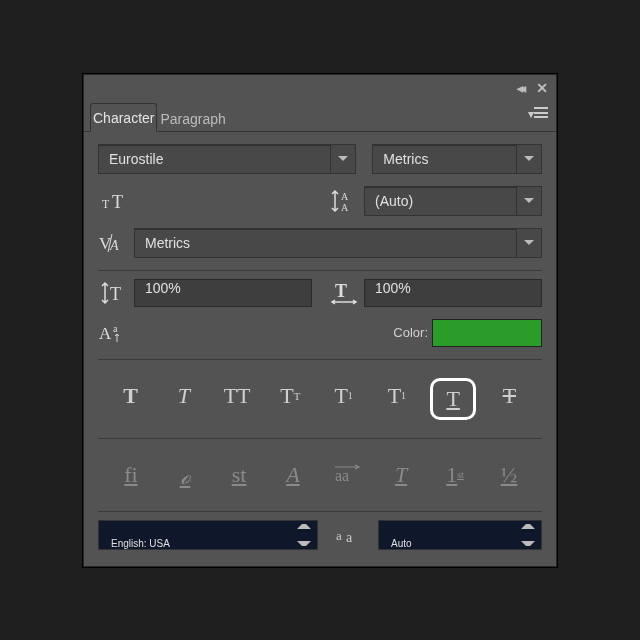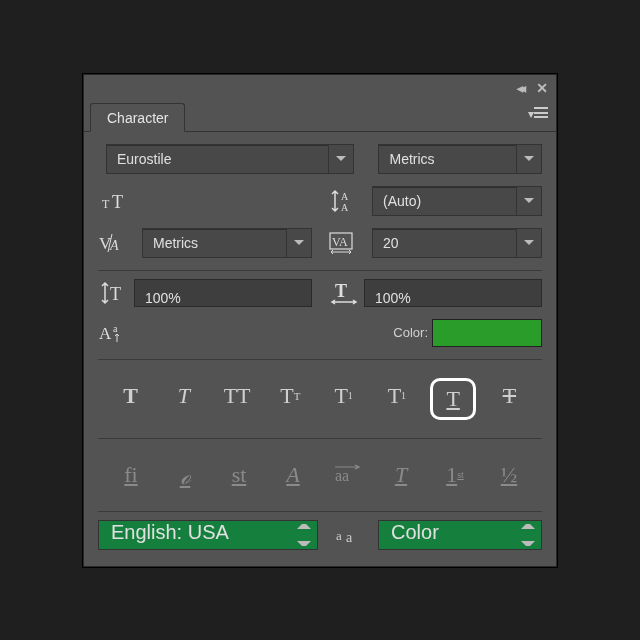--- a/index.html
+++ b/index.html
@@ -42,21 +42,21 @@
 }
 .tabrow {
   display: flex;
   align-items: flex-end;
   padding-left: 6px;
   border-bottom: 1px solid #333;
   position: relative;
   height: 30px;
 }
 .tab {
-  padding: 6px 16px 5px;
+  padding: 6px 2px 5px;
   font-size: 14px;
   color: #bbb;
   cursor: pointer;
   border: 1px solid transparent;
   border-bottom: none;
   position: relative;
   top: 1px;
 }
 .tab.active {
   background: #535353;
@@ -103,21 +103,20 @@
   border: 1px solid #333;
   box-shadow: inset 0 1px 0 #2f2f2f;
   height: 28px;
   display: flex;
   align-items: center;
   padding: 0 10px;
   color: #e0e0e0;
   font-size: 14px;
   position: relative;
   flex: 1;
-  margin-left: 8px;
 }
 .select .arrow {
   position: absolute;
   right: 0;
   top: 0;
   bottom: 0;
   width: 24px;
   background: #484848;
   border-left: 1px solid #333;
   display: flex;
@@ -136,21 +135,21 @@
   align-items: center;
   justify-content: center;
   color: #d8d8d8;
   font-family: Georgia, 'Times New Roman', serif;
 }
 .field {
   background: #3e3e3e;
   border: 1px solid #2a2a2a;
   height: 26px;
   display: flex;
-  align-items: flex-end;
+  align-items: flex-start;
   padding: 0 10px;
   color: #e0e0e0;
   font-size: 14px;
   flex: 1;
 }
 .pair {
   display: flex;
   align-items: center;
   flex: 1;
   gap: 4px;
@@ -180,28 +179,28 @@
   border: 3px solid #fff;
   border-radius: 10px;
 }
 .colorbox {
   width: 108px;
   height: 26px;
   background: #2a9c2a;
   border: 1px solid #222;
 }
 .spinner {
-  background: #15803d;
+  background: #0f172a;
   border: 1px solid #333;
   height: 28px;
   display: flex;
-  align-items: flex-start;
+  align-items: flex-end;
   padding: 0 10px 0 12px;
   color: #e0e0e0;
-  font-size: 20px;
+  font-size: 10px;
   flex: 1;
   position: relative;
 }
 .spinner .spin {
   position: absolute;
   right: 6px;
   top: 3px;
   bottom: 3px;
   width: 14px;
   display: flex;
@@ -230,20 +229,21 @@
 </head>
 <body>
 
 <div class="panel">
   <div class="titlebar">
     <span class="collapse">◂◂</span>
     <span class="close">✕</span>
   </div>
   <div class="tabrow">
     <div class="tab active">Character</div>
+    <div class="tab">Paragraph</div>
     <div class="flyout">▾<span class="flyout-lines"></span></div>
   </div>
 
   <div class="content">
 
     <div class="row">
       <div class="select" style="flex:1.6">
         <span>Eurostile</span>
         <div class="arrow"></div>
       </div>
@@ -281,33 +281,20 @@
       <div class="pair">
         <div class="iconcell">
           <svg width="30" height="22" viewBox="0 0 30 22">
               <text x="0" y="17" font-size="17" fill="#ddd" font-family="Georgia">V</text>
               <text x="11" y="18" font-size="14" fill="#ddd" font-family="Georgia" font-style="italic">A</text>
               <path d="M13 2 L9 20" stroke="#ddd" stroke-width="1"></path>
             </svg>
         </div>
         <div class="select">
           <span>Metrics</span>
-          <div class="arrow"></div>
-        </div>
-      </div>
-      <div class="pair">
-        <div class="iconcell">
-          <svg width="30" height="22" viewBox="0 0 30 22">
-              <rect x="1" y="1" width="22" height="16" fill="none" stroke="#ddd" stroke-width="1.2"></rect>
-              <text x="3" y="14" font-size="12" fill="#ddd" font-family="Georgia">VA</text>
-              <path d="M3 20 L21 20 M4 18 L2 20 L4 22 M20 18 L22 20 L20 22" stroke="#ddd" fill="none" stroke-width="1"></path>
-            </svg>
-        </div>
-        <div class="select">
-          <span>20</span>
           <div class="arrow"></div>
         </div>
       </div>
     </div>
 
     <div class="divider"></div>
 
     <div class="row">
       <div class="pair">
         <div class="iconcell">
@@ -421,19 +408,19 @@
         <span>English: USA</span>
         <div class="spin"></div>
       </div>
       <div class="iconcell" style="width:28px">
         <svg width="24" height="20" viewBox="0 0 24 20">
             <text x="0" y="15" font-size="13" fill="#ccc" font-family="Georgia">a</text>
             <text x="10" y="17" font-size="14" fill="#ccc" font-family="Georgia">a</text>
           </svg>
       </div>
       <div class="spinner" style="flex:1">
-        <span>Color</span>
+        <span>Auto</span>
         <div class="spin"></div>
       </div>
     </div>
 
   </div>
 </div>
 
 </body></html>

